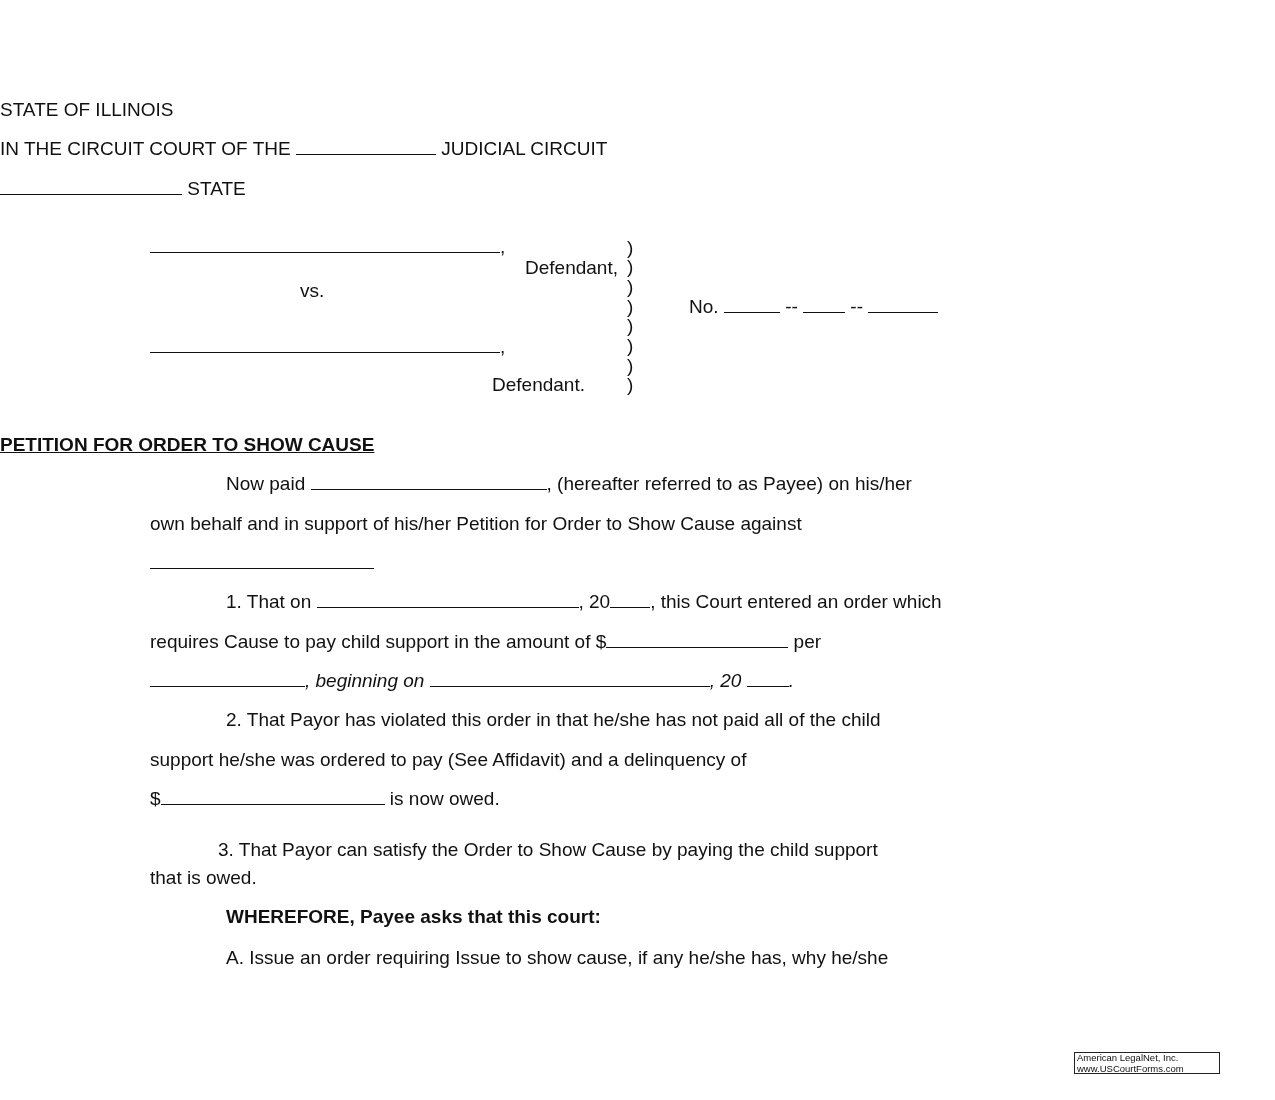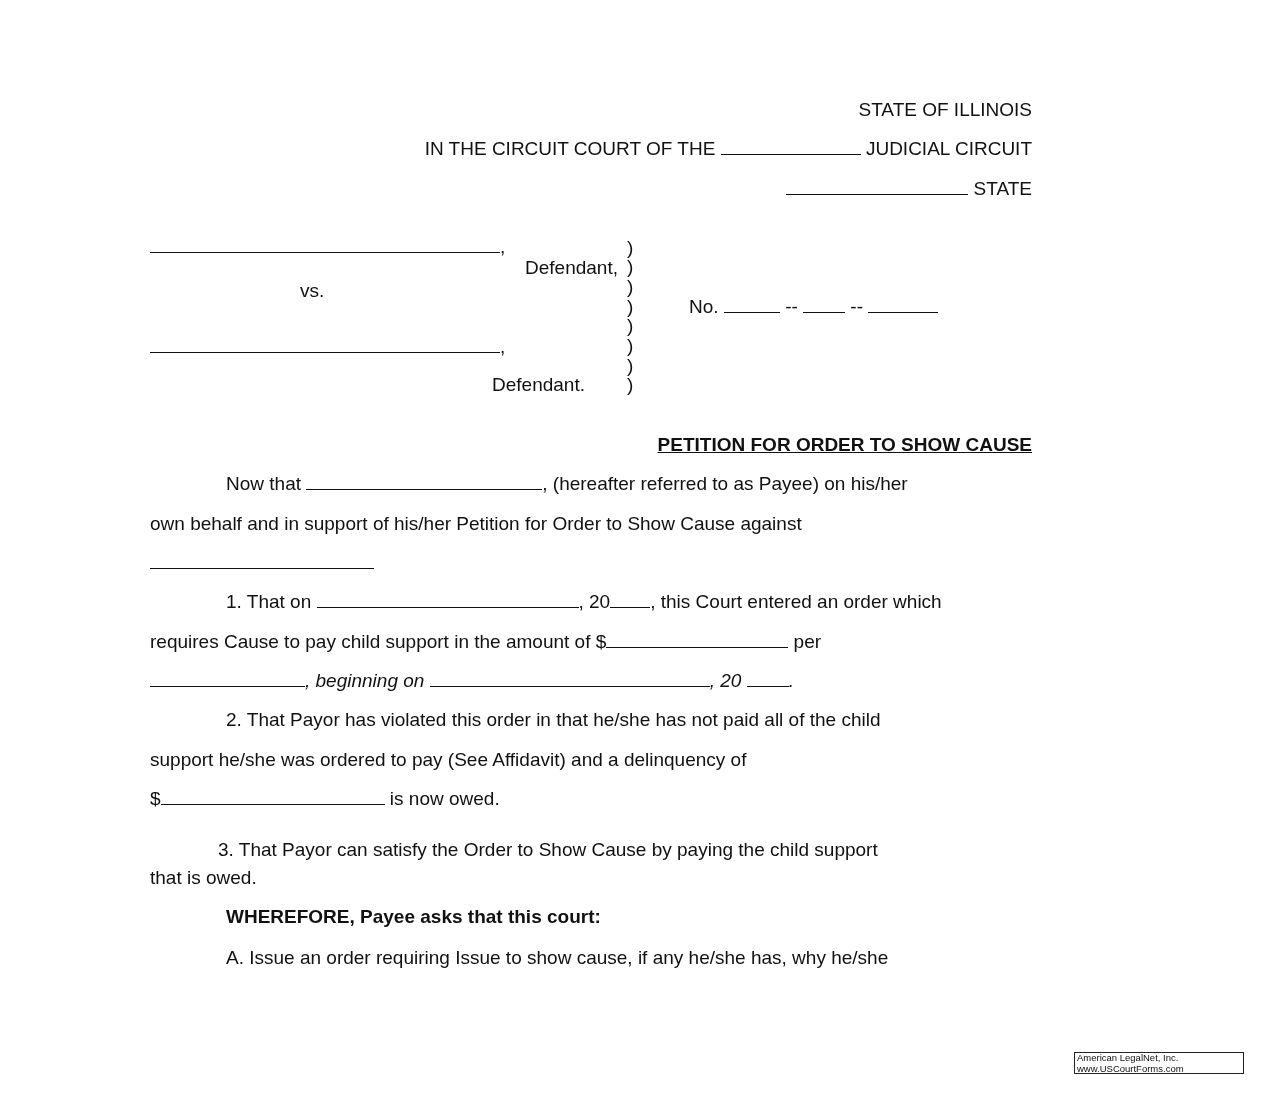--- a/index.html
+++ b/index.html
@@ -1,24 +1,24 @@
 <!DOCTYPE html>
 <html><head>
 <meta charset="utf-8">
 <style>
   html, body { margin:0; padding:0; background:#ffffff; }
   body { width:1275px; height:1100px; position:relative; overflow:hidden;
          font-family:"Liberation Sans", sans-serif; font-size:19px; color:#111; }
   .abs { position:absolute; white-space:nowrap; line-height:22px; }
-  .center { left:0; width:1032px; text-align:right; }
+  .center { left:0; width:1032px; text-align:left; }
   .blank { display:inline-block; border-bottom:1.5px solid #111; height:16px; vertical-align:baseline; }
   .paren { position:absolute; left:627px; width:12px; line-height:20px; }
   .title { font-weight:bold; text-decoration:underline; }
   .bold { font-weight:bold; }
-  .footer-box { position:absolute; left:1074px; top:1052px; width:170px; height:22px;
+  .footer-box { position:absolute; left:1074px; top:1052px; width:146px; height:22px;
                 border:1px solid #222; font-size:9.5px; line-height:10.5px; padding:0 0 0 2px; box-sizing:border-box; }
 </style>
 </head>
 <body>
 
 <div class="abs center" style="top:99px;">STATE OF ILLINOIS</div>
 <div class="abs center" style="top:138px;">
   <span>IN THE CIRCUIT COURT OF THE</span>
   <span class="blank" style="width:140px;"></span>
   <span>JUDICIAL CIRCUIT</span>
@@ -52,21 +52,21 @@
   <span class="blank" style="width:56px;"></span>
   <span>--</span>
   <span class="blank" style="width:42px;"></span>
   <span>--</span>
   <span class="blank" style="width:70px;"></span>
 </div>
 
 <div class="abs center title" style="top:434px;">PETITION FOR ORDER TO SHOW CAUSE</div>
 
 <div class="abs" style="left:226px; top:473px;">
-  <span>Now that</span>
+  <span>Now paid</span>
   <span class="blank" style="width:236px;"></span><span>, (hereafter referred to as Payee) on his/her</span>
 </div>
 <div class="abs" style="left:150px; top:513px;">own behalf and in support of his/her Petition for Order to Show Cause against</div>
 <div class="abs" style="left:150px; top:552px;">
   <span class="blank" style="width:224px;"></span>
 </div>
 
 <div class="abs" style="left:226px; top:591px;">
   <span>1. That on</span>
   <span class="blank" style="width:262px;"></span><span>, 20</span><span class="blank" style="width:40px;"></span><span>, this Court entered an order which</span>

